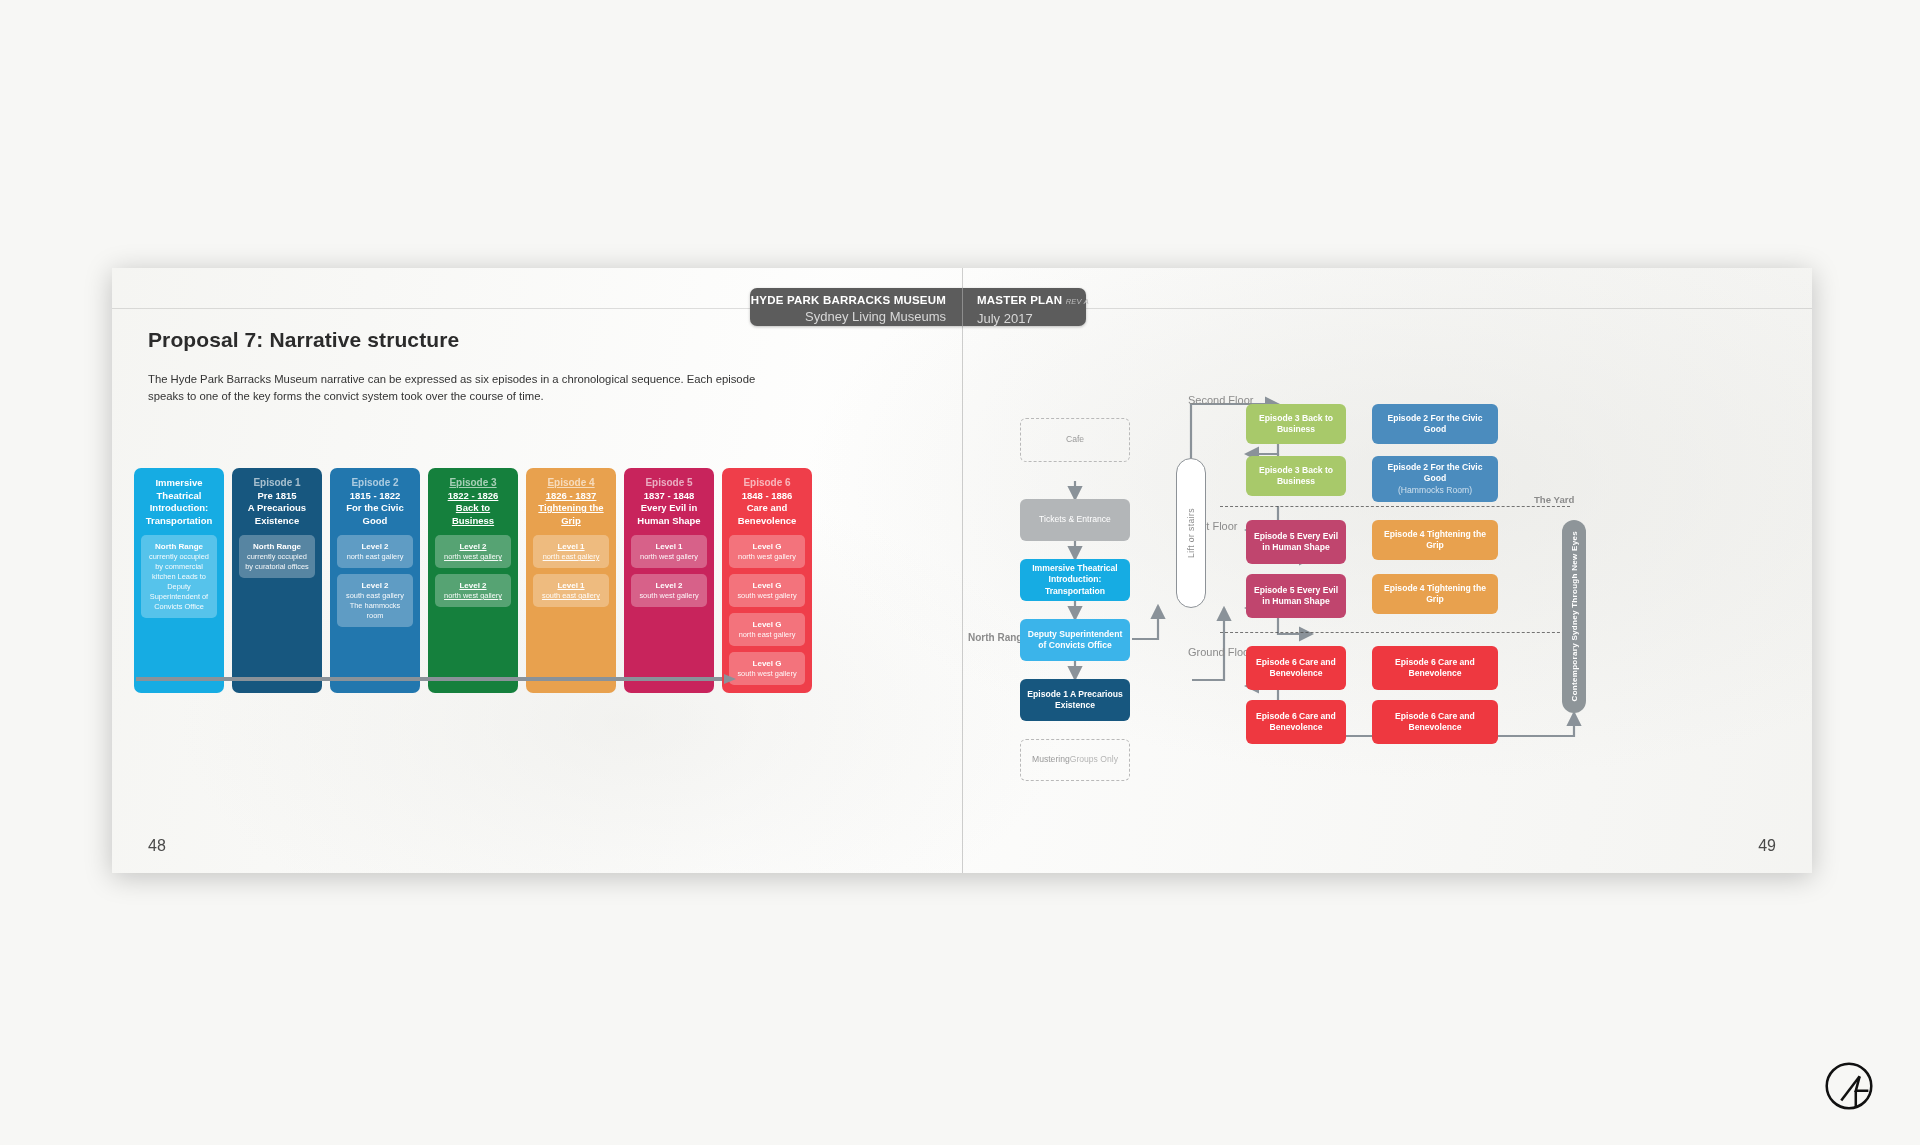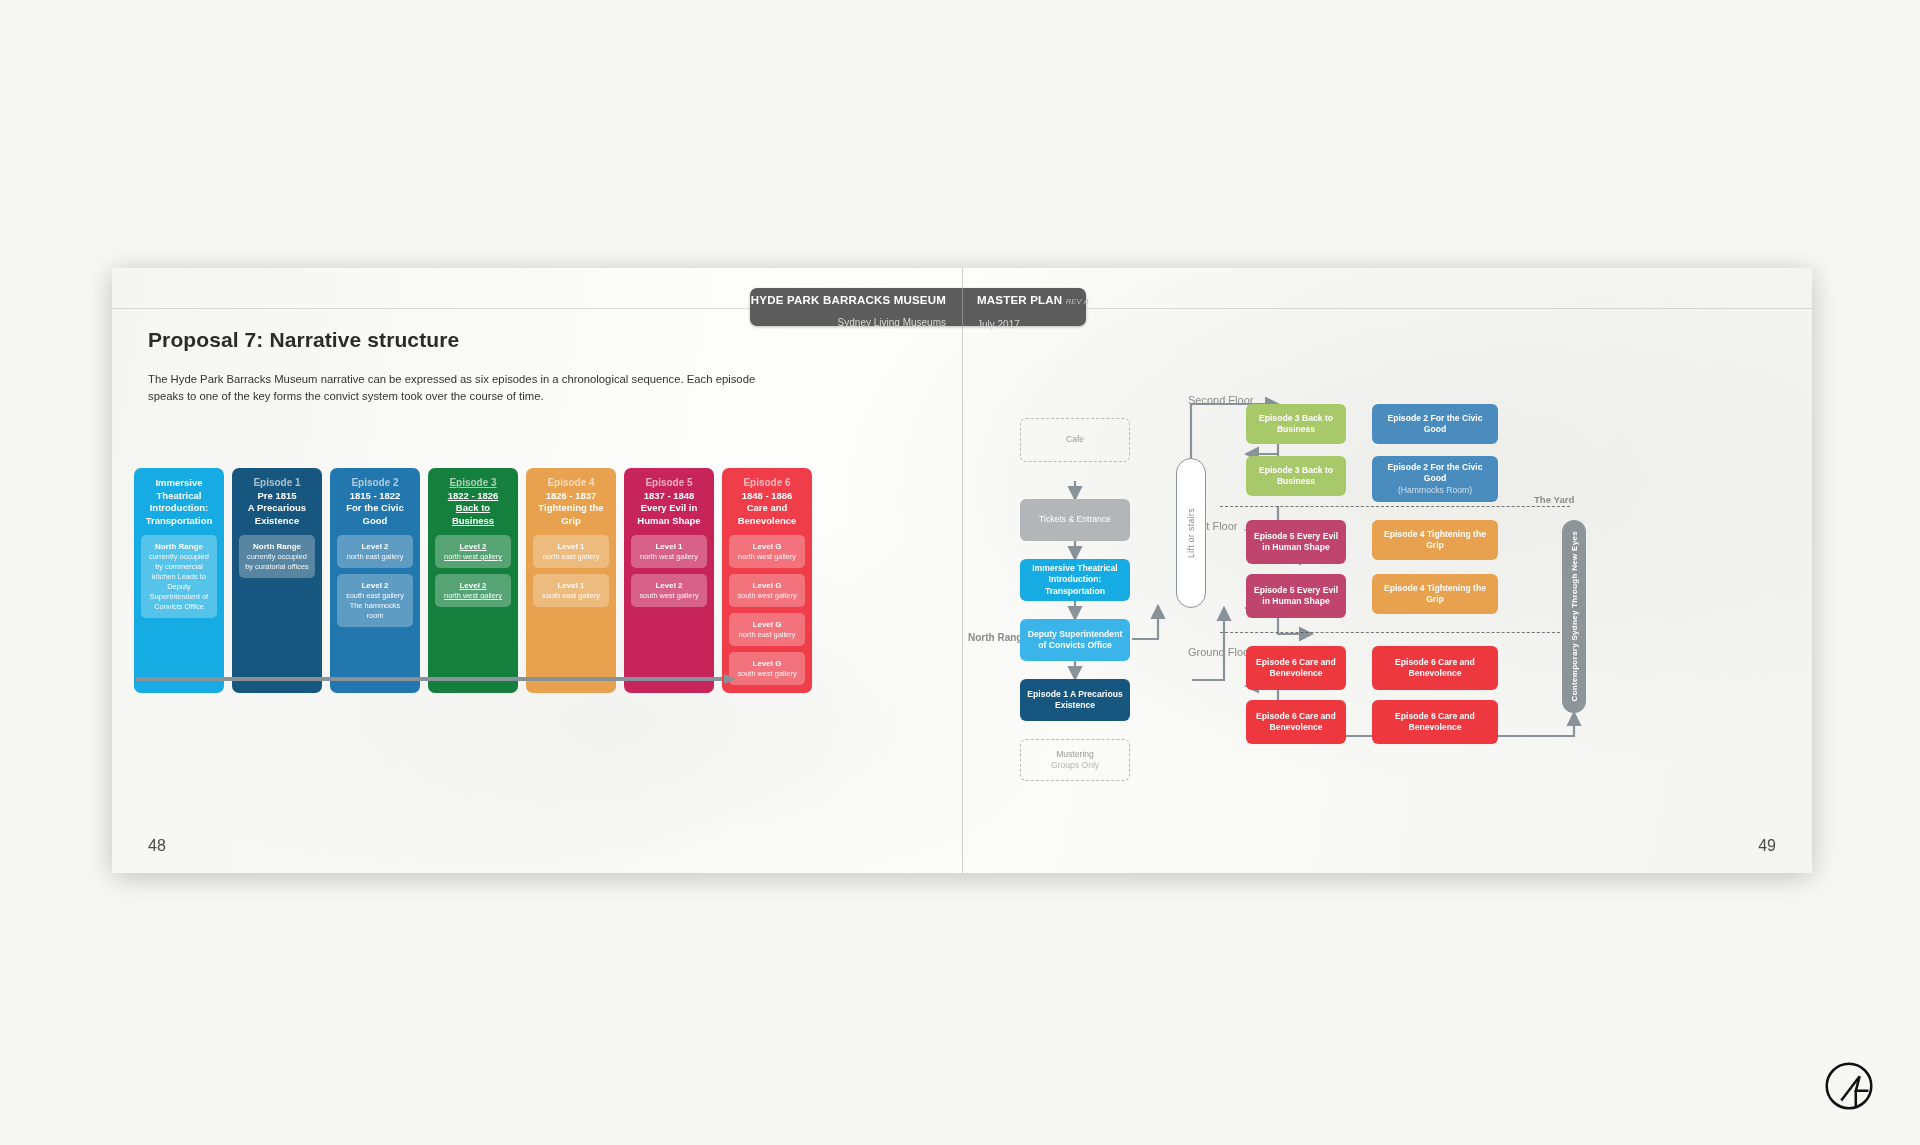--- a/index.html
+++ b/index.html
@@ -48,21 +48,21 @@
     position:absolute; left:638px; top:20px;
     width:336px; height:38px;
     background:#5c5c5c; border-radius:7px;
     display:flex; z-index:6;
     box-shadow:0 1px 3px rgba(0,0,0,.25);
   }
   #headerTab .half { flex:0 0 auto; padding:5px 0 0 14px; color:#fff; }
   #headerTab .half.a { width:212px; text-align:right; padding-right:16px; padding-left:0; }
   #headerTab .half.b { width:212px; border-left:1px solid #8d8d8d; padding-left:14px; }
   .ht-title { font-size:11.5px; font-weight:bold; letter-spacing:.2px; line-height:14px; }
-  .ht-sub   { font-size:10px; color:#d8d8d8; line-height:11px; margin-top:10px; }
+  .ht-sub   { font-size:13px; color:#d8d8d8; line-height:11px; margin-top:4px; }
   .ht-rev   { font-size:7.5px; color:#bdbdbd; font-style:italic; font-weight:normal; }
 
   
   .page-title {
     position:absolute; left:36px; top:60px;
     font-size:21px; font-weight:bold; color:#2b2b2b; letter-spacing:.1px;
   }
   .page-right .page-title { left:36px; }
   .page-intro {
     position:absolute; left:36px; top:103px; width:640px;
@@ -224,21 +224,21 @@
             </div>
             <div class="sub">
               <span class="sub-title">Level 2</span>
               <span class="sub-body">north west gallery</span>
             </div>
             <div class="sub">
               <span class="sub-title">Level 2</span>
               <span class="sub-body">north west gallery</span>
             </div>
           </div>
-          <div class="col" style="background: rgb(232, 161, 78);">
+          <div class="col" style="background: rgb(232, 161, 78); text-decoration: underline;">
             <div class="col-head">
               <span class="col-ep">Episode 4</span>
               <span class="col-years">1826 - 1837</span>
               <span class="col-name">Tightening the Grip</span>
             </div>
             <div class="sub">
               <span class="sub-title">Level 1</span>
               <span class="sub-body">north east gallery</span>
             </div>
             <div class="sub">
@@ -337,21 +337,21 @@
         <div class="yard-label" style="left:572px; top:226px;">The Yard</div>
 
         <div class="dashline" style="left:258px; top:238px; width:350px;"></div>
         <div class="dashline" style="left:258px; top:364px; width:350px;"></div>
 
         <div class="node ghost" style="left:58px; top:150px; width:110px; height:44px;">Cafe</div>
         <div class="node grey" style="left:58px; top:231px; width:110px; height:42px;">Tickets &amp; Entrance</div>
         <div class="node" style="left:58px; top:291px; width:110px; height:42px; background:#16ace3;">Immersive Theatrical Introduction: Transportation</div>
         <div class="node" style="left:58px; top:351px; width:110px; height:42px; background:#3bb4ea;">Deputy Superintendent of Convicts Office</div>
         <div class="node" style="left:58px; top:411px; width:110px; height:42px; background:#17577f;">Episode 1 A Precarious Existence</div>
-        <div class="node ghost" style="left:58px; top:471px; width:110px; height:42px; flex-direction:column;">
+        <div class="node ghost" style="left:58px; top:471px; width:110px; height:42px; flex-direction:row;">
           <span>Mustering</span>
           <span class="soft">Groups Only</span>
         </div>
 
         <div id="lift" style="left:214px; top:190px; width:30px; height:150px;">
           <span>Lift or stairs</span>
         </div>
 
         <div class="node" style="left:284px; top:136px; width:100px; height:40px; background:#a8c96a;">Episode 3 Back to Business</div>
         <div class="node" style="left:410px; top:136px; width:126px; height:40px; background:#4b8cbe;">Episode 2 For the Civic Good</div>

